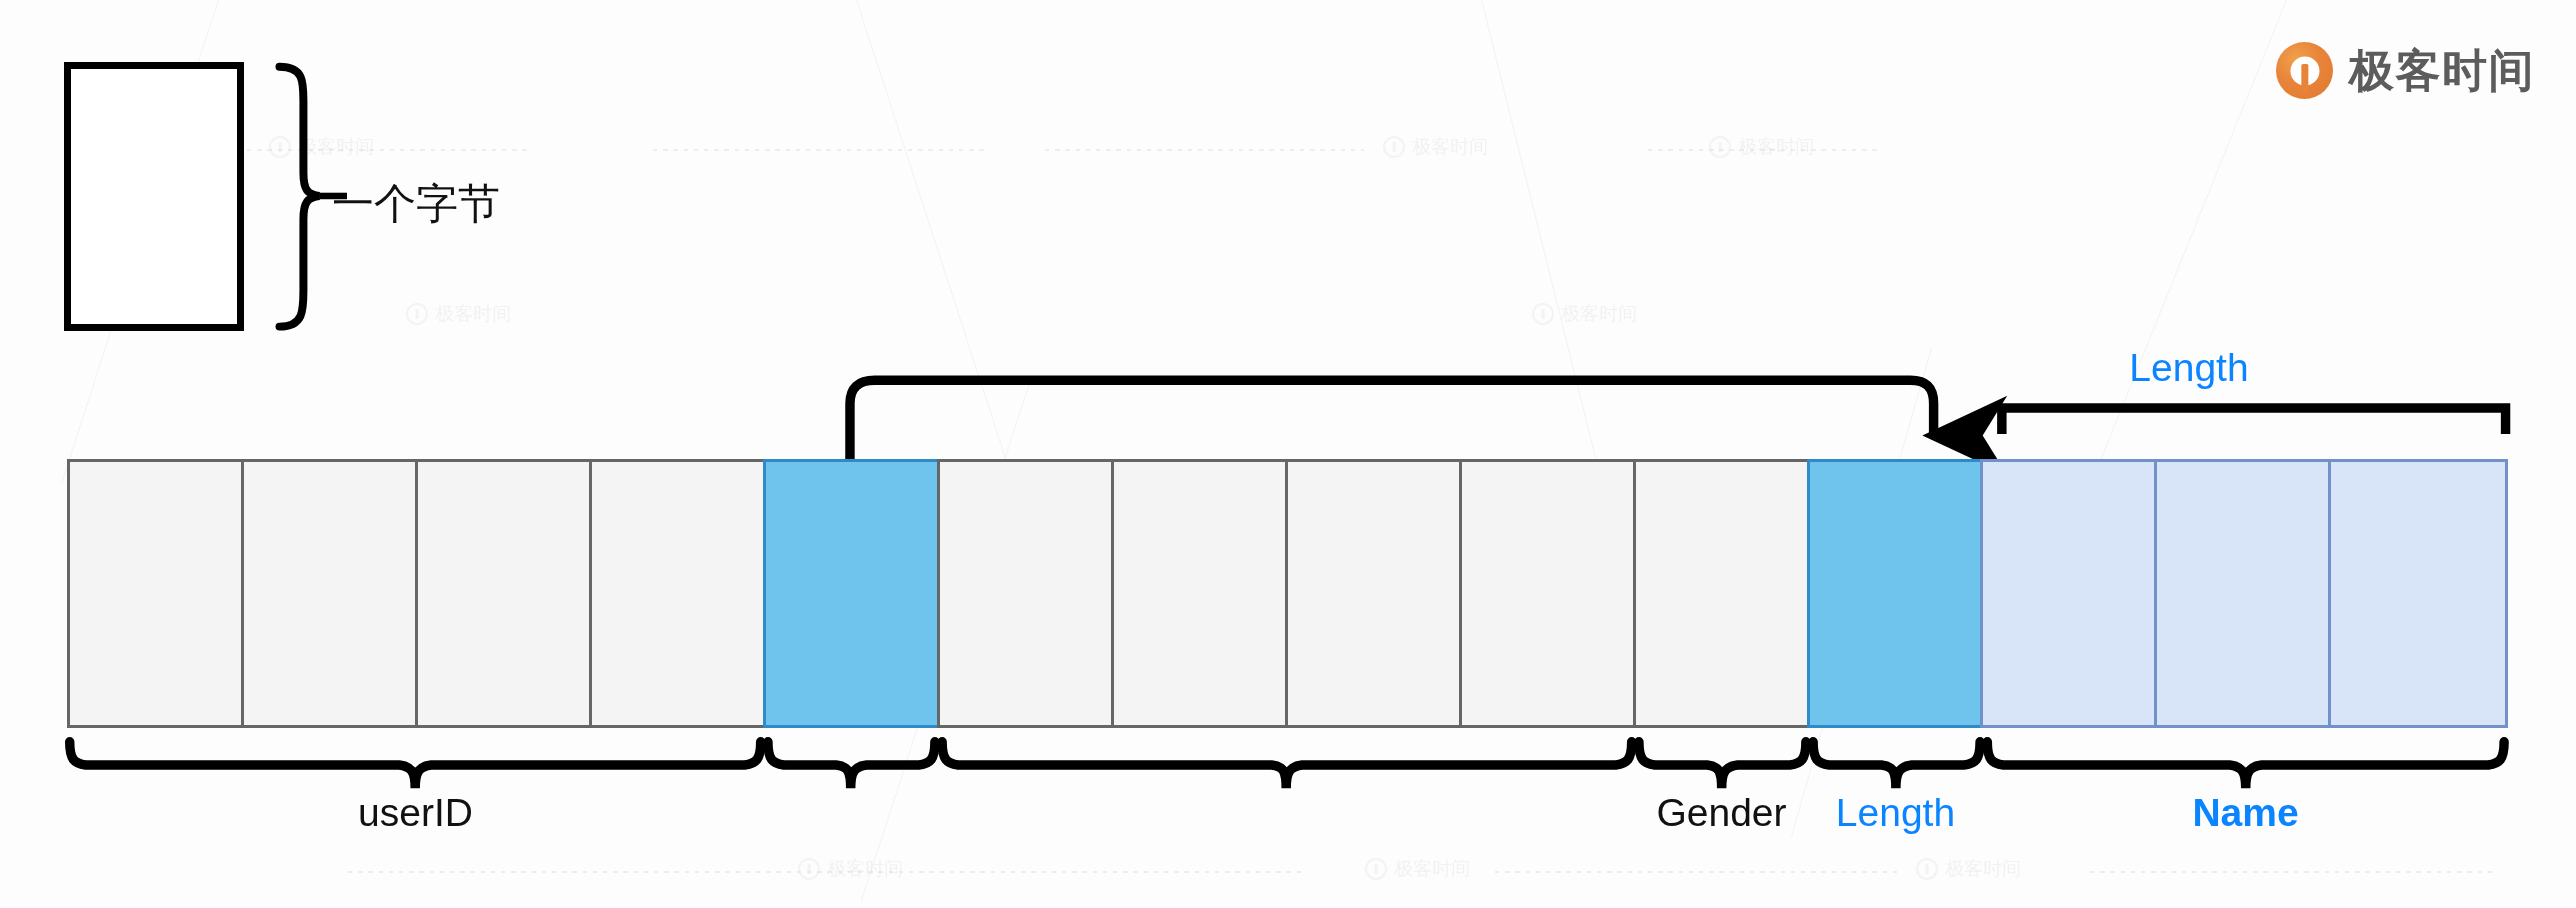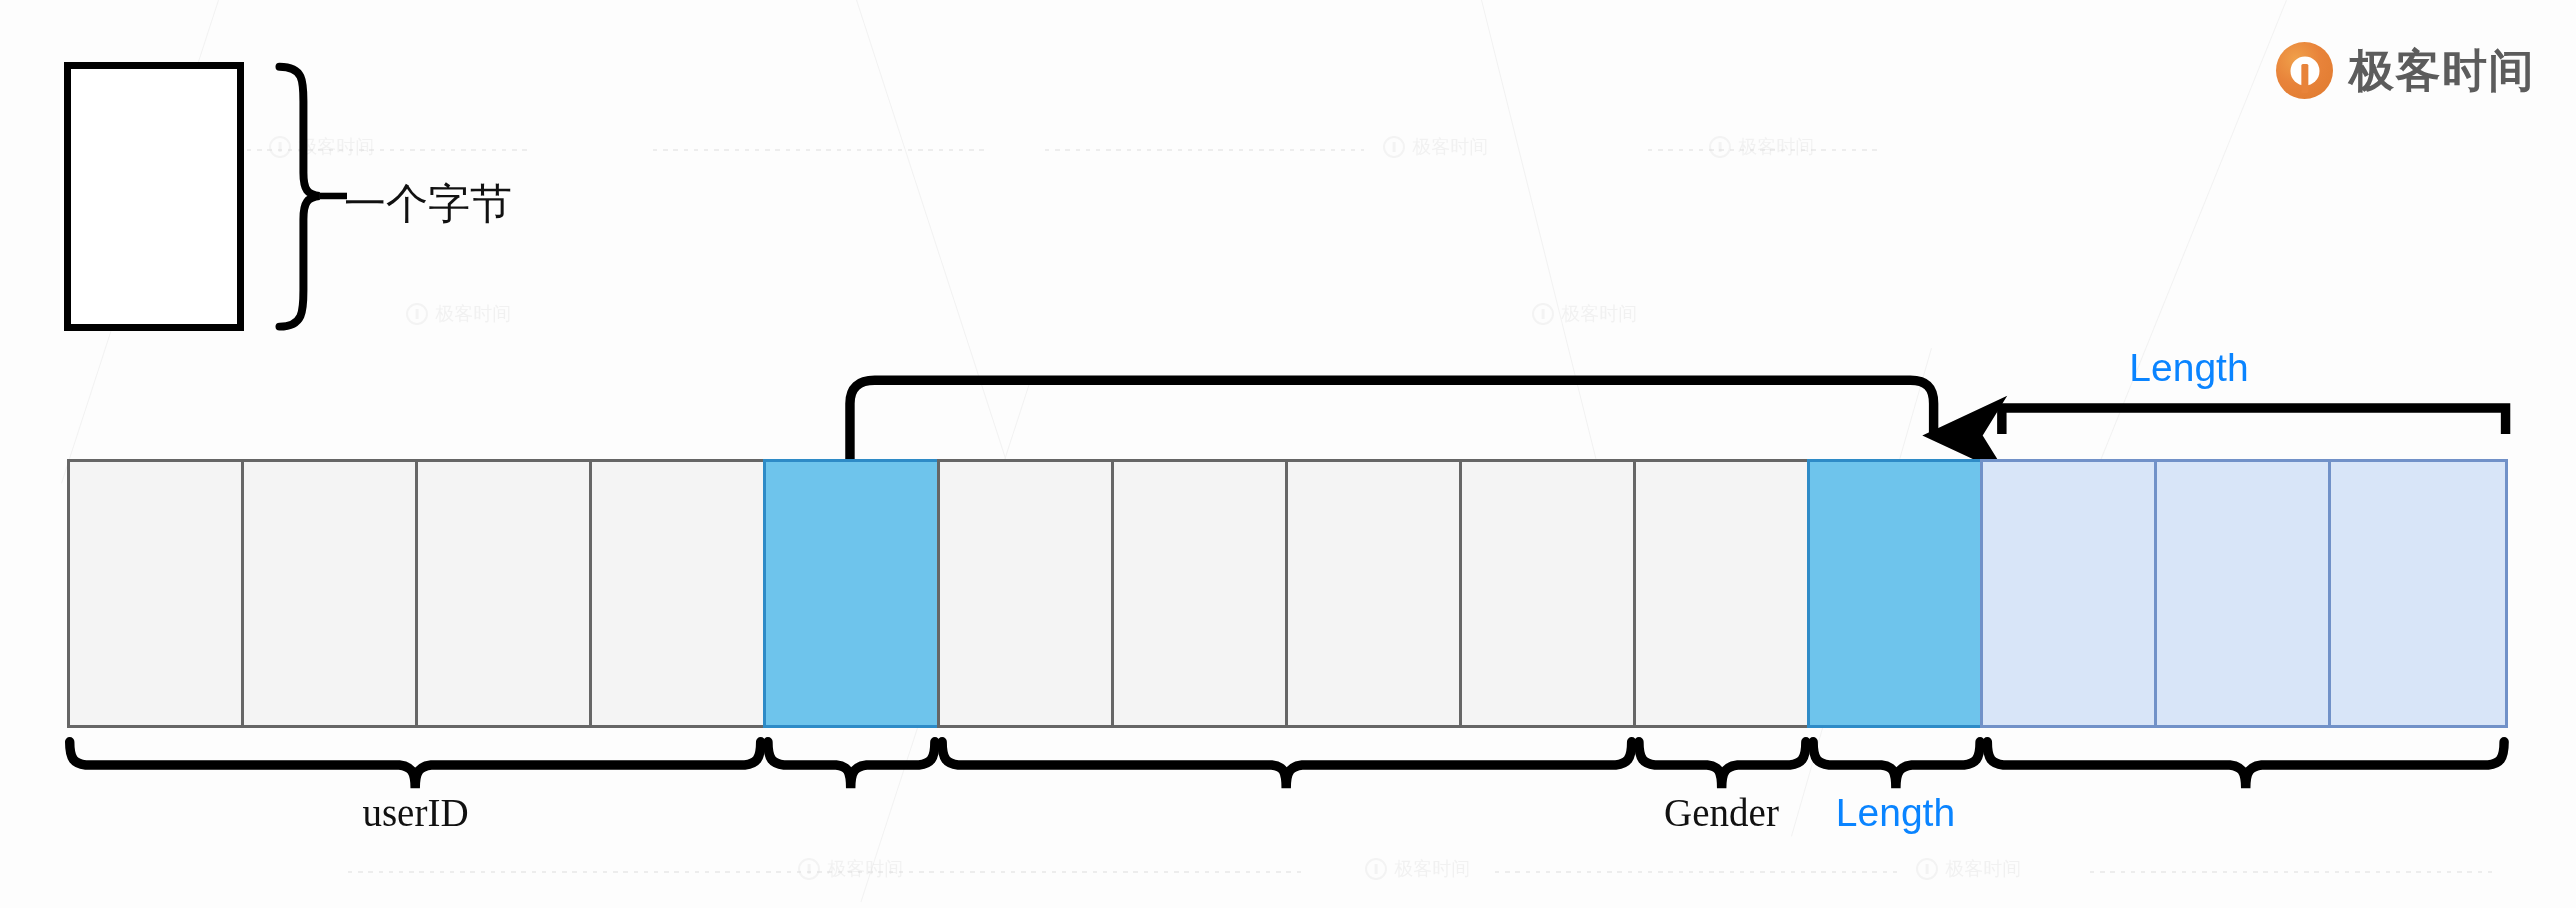--- a/index.html
+++ b/index.html
@@ -66,21 +66,21 @@
   .cell.name{background:#d8e5f8;border:3.6px solid #7191c8;margin-left:-3.6px;}
 
   
   .ov{position:absolute;left:0;top:0;overflow:visible;}
 
   
   .seg-label{
     position:absolute;text-align:center;white-space:nowrap;line-height:1;
     font-family:"Liberation Sans","DejaVu Sans",sans-serif;
   }
-  .seg-label.dark{color:#111111;font-size:39px;font-family:Liberation Serif, serif;}
+  .seg-label.dark{color:#111111;font-size:39px;}
   .seg-label.blue{color:#0a84ff;font-size:39px;}
   .seg-label.blue-bold{color:#0a84ff;font-size:39px;font-weight:bold;}
   .top-label{
     position:absolute;text-align:center;white-space:nowrap;line-height:1;
     color:#0a84ff;font-size:39px;
     font-family:"Liberation Sans","DejaVu Sans",sans-serif;
   }
 </style>
 </head>
 <body>
@@ -159,21 +159,21 @@
              C 418 92, 418 112, 418 140
              L 418 238
              C 418 262, 424 268, 440 270
              C 424 272, 418 278, 418 302
              L 418 400
              C 418 428, 418 450, 385 450" fill="none" stroke="#000000" stroke-width="11" stroke-linecap="round"></path>
 
     <line x1="440" y1="270" x2="478" y2="270" stroke="#000000" stroke-width="9"></line>
   </svg>
 
-  <div class="legend-label" style="left:344px; top:176px;">一个字节</div>
+  <div class="legend-label" style="left:332px; top:176px;">一个字节</div>
 
   <div class="top-label" style="left:2011px; top:348px; width:356px;">Length</div>
 
   <svg class="ov" width="2576" height="908" viewBox="0 0 3549 1251">
     <path d="M 2758 598 L 2758 562 L 3452 562 L 3452 598" fill="none" stroke="#000000" stroke-width="13" stroke-linejoin="miter"></path>
   </svg>
 
   <svg class="ov" width="2576" height="908" viewBox="0 0 3549 1251">
     <defs>
       <marker id="ahead" markerWidth="10" markerHeight="10" refX="4.6" refY="8.4" orient="auto" markerUnits="strokeWidth">
@@ -252,15 +252,16 @@
              L 3072 1054
              C 3088 1056, 3094 1062, 3094 1086
              C 3094 1062, 3100 1056, 3116 1054
              L 3428 1054
              C 3444 1052, 3450 1046, 3450 1022" fill="none" stroke="#000000" stroke-width="13" stroke-linecap="round"></path>
   </svg>
 
   <div class="seg-label dark" style="left:234px; top:793px; width:363px;">userID</div>
   <div class="seg-label dark" style="left:1540px; top:793px; width:363px;">Gender</div>
   <div class="seg-label blue" style="left:1714px; top:793px; width:363px;">Length</div>
+  <div class="seg-label blue-bold" style="left:2064px; top:793px; width:363px;">Name</div>
 
 </div>
 
 
 </body></html>

